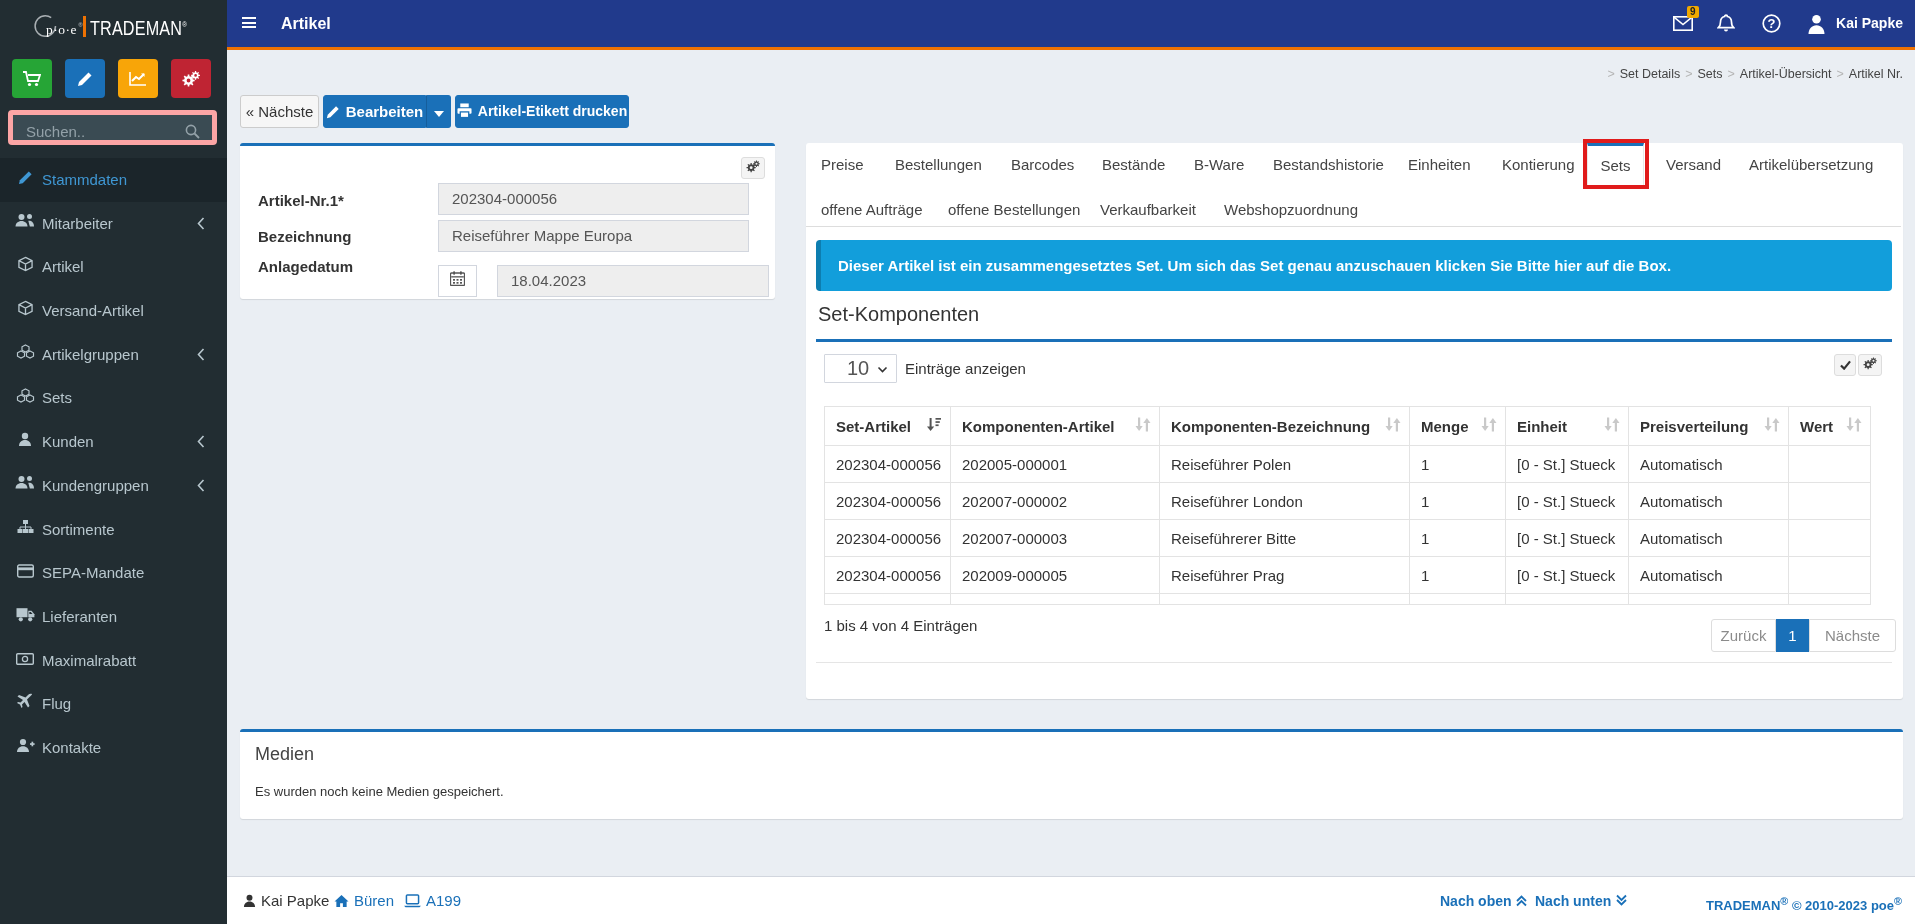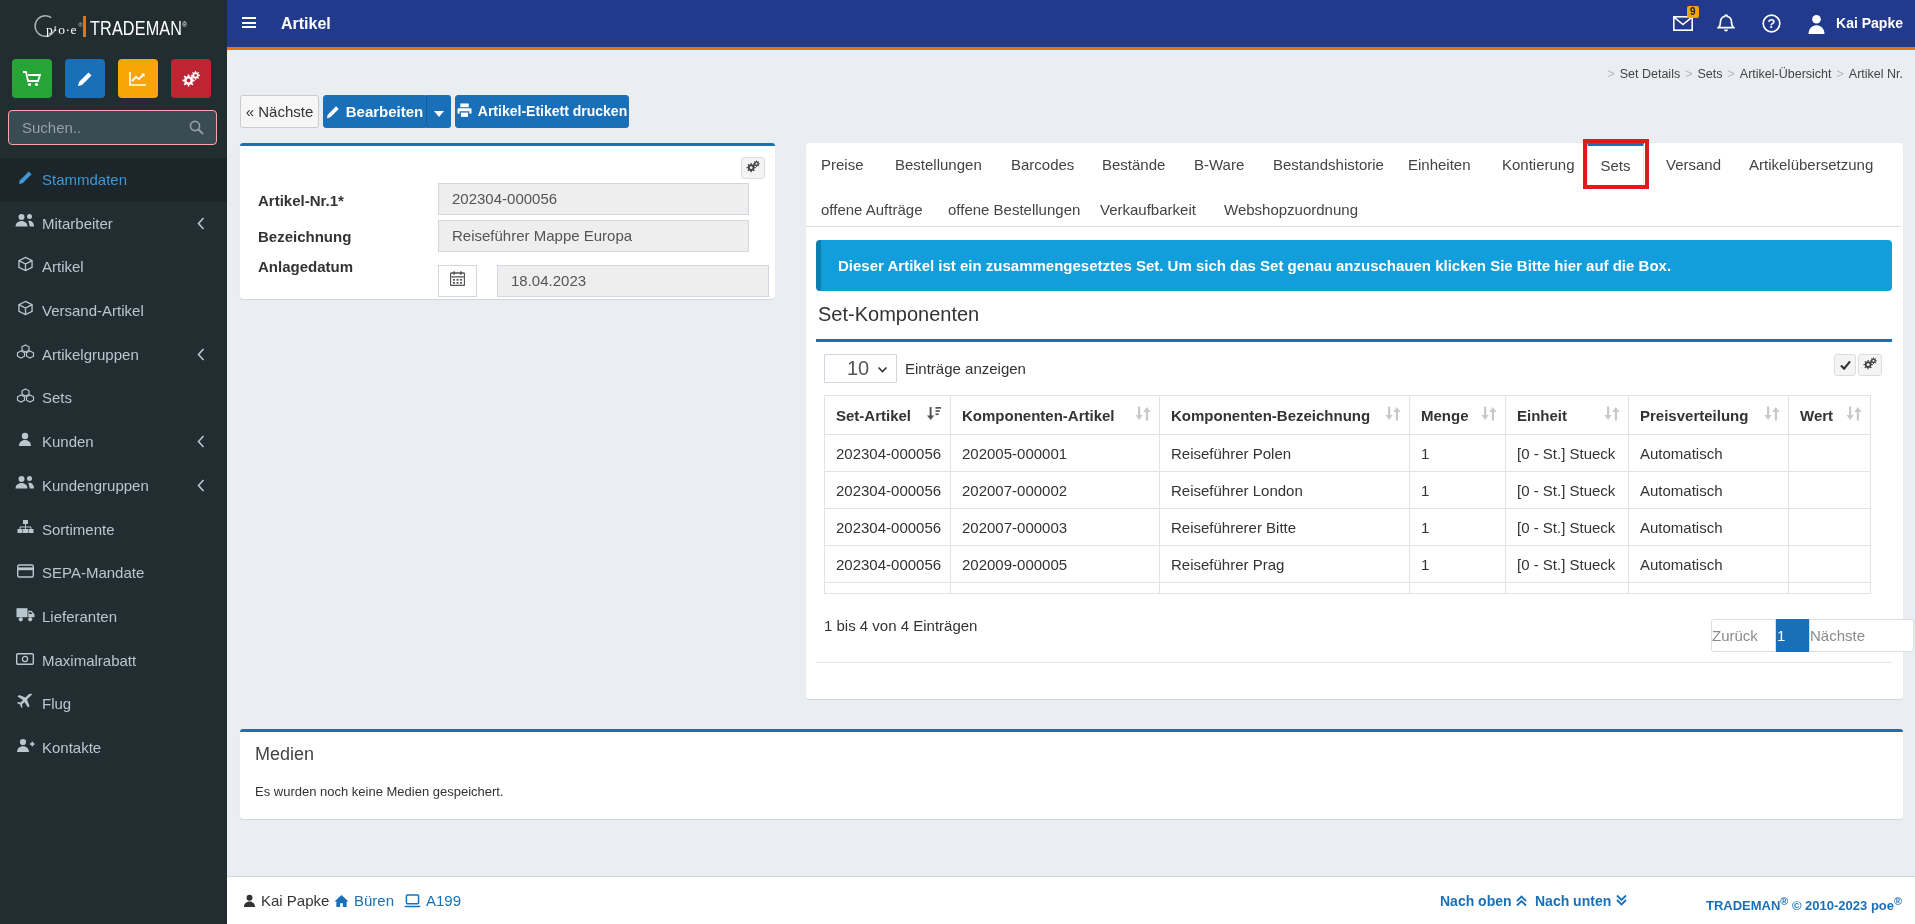--- a/index.html
+++ b/index.html
@@ -10,21 +10,21 @@
 #sidebar { position:absolute; left:0; top:0; width:227px; height:924px; background:#222d32; }
 #logo { position:absolute; left:30px; top:11px; width:170px; height:34px; }
 #tm { position:absolute; left:60px; top:5px; color:#fff; font-weight:normal; font-size:20.5px; letter-spacing:0.2px; transform:scaleX(0.79); transform-origin:left center; white-space:nowrap; }
 #tm sup { font-size:8px; }
 .sqbtn { position:absolute; top:59px; width:39.5px; height:39px; border-radius:4px; }
 .sqbtn svg { position:absolute; left:50%; top:50%; transform:translate(-50%,-50%); }
 #sq1 { left:12px; background:#26a536; }
 #sq2 { left:65px; background:#1a70b8; }
 #sq3 { left:118px; background:#f8a508; }
 #sq4 { left:171px; background:#bf2433; }
-#search { position:absolute; left:8px; top:110px; width:209px; height:35px; background:#3a4b53; border:1px solid #fca5a5; border-radius:4px; color:#93a1a8; font-size:15px; line-height:33px; padding-left:13px; }
+#search { position:absolute; left:8px; top:110px; width:209px; height:35px; background:#3a4b53; border:5px solid #fca5a5; border-radius:4px; color:#93a1a8; font-size:15px; line-height:33px; padding-left:13px; }
 #search svg { position:absolute; right:12px; top:9px; }
 #menu { position:absolute; left:0; top:158px; width:227px; }
 .mi { position:relative; height:43.7px; line-height:43.7px; color:#b8c7ce; font-size:15px; padding-left:15px; white-space:nowrap; }
 .mi.active { background:#1b252a; color:#3f97d3; }
 .mi .ic { display:inline-block; width:20px; margin-right:7px; text-align:center; vertical-align:middle; margin-top:-3px; }
 .mi .chev { position:absolute; right:22px; top:15px; line-height:0; }
 
 
 #topbar { position:absolute; left:227px; top:0; width:1688px; height:50px; background:#213a8c; border-bottom:3px solid #ee7203; }
 #burger { position:absolute; left:242px; top:17px; width:14px; height:13px; }
@@ -64,29 +64,29 @@
 
 #alert { position:absolute; left:10px; top:97px; width:1076px; height:51px; background:#129edb; border-left:5px solid #0d7eb0; border-radius:4px; color:#fff; font-weight:bold; font-size:15px; line-height:51px; padding-left:17px; }
 #setkomp { position:absolute; left:12px; top:160px; font-size:20px; color:#333; }
 #wrapper { position:absolute; left:10px; top:196px; width:1076px; height:324px; border-top:3px solid #1a70b8; border-bottom:1px solid #e5e5e5; }
 
 #lensel { position:absolute; left:8px; top:12px; width:73px; height:29px; border:1px solid #d2d6de; border-radius:1px; background:#fff; font-size:20px; color:#555; line-height:27px; }
 #lensel span { margin-left:22px; }
 #lensel svg { position:absolute; right:8px; top:9px; }
 #lenlabel { position:absolute; left:89px; top:12px; height:29px; line-height:29px; font-size:15px; color:#333; }
 
-table { border-collapse:collapse; position:absolute; left:8px; top:53px;border-radius:12px; }
+table { border-collapse:collapse; position:absolute; left:8px; top:64px;border-radius:12px; }
 th, td { border:1px solid #e3e3e3; font-size:15px; color:#333; text-align:left; vertical-align:middle; padding:0 0 0 11px; position:relative; }
 th { height:39px; font-weight:bold; }
 td { height:37px; font-weight:normal; }
 tr.empty td { height:11px; }
 .sortic { position:absolute; right:8px; top:50%; transform:translateY(-50%); }
 
 #info { position:absolute; left:8px; top:275px; font-size:15px; color:#333; }
-.pgbtn { position:absolute; top:277px; height:33px; background:#fff; border:1px solid #ddd; font-size:15px; color:#8b8b8b; line-height:31px; }
+.pgbtn { position:absolute; top:277px; height:33px; background:#fff; border:1px solid #ddd; font-size:15px; color:#8b8b8b; text-align:center; line-height:31px; }
 
 
 #footer { position:absolute; left:227px; top:876px; width:1688px; height:48px; background:#fff; border-top:1px solid #d2d6de; font-size:15px; color:#333; }
 #footer .blue { color:#1a70b8; }
 #footer .b { font-weight:bold; color:#1a70b8; font-size:14px; }
 .fitem { position:absolute; top:0; height:48px; line-height:48px; }
 </style>
 </head>
 <body>
 
@@ -435,21 +435,21 @@
             <td></td>
             <td></td>
             <td></td>
             <td></td>
           </tr>
     </tbody>
       </table>
     <div id="info">1 bis 4 von 4 Einträgen</div>
     <div class="pgbtn" style="left:895px; width:65px; border-radius:3px 0 0 3px;">Zurück</div>
     <div class="pgbtn" style="left:960px; width:33px; background:#1a70b8; border-color:#1a70b8; color:#fff;">1</div>
-    <div class="pgbtn" style="left:993px; width:105px; border-radius:0 3px 3px 0;">Nächste</div>
+    <div class="pgbtn" style="left:993px; width:87px; border-radius:0 3px 3px 0;">Nächste</div>
   </div>
 </div>
 <div id="redbox"></div>
 
 <div class="card" id="card-media">
   <div style="position:absolute; left:15px; top:12px; font-size:18px; color:#444;">Medien</div>
   <div style="position:absolute; left:15px; top:52px; font-size:13px; color:#333;">Es wurden noch keine Medien gespeichert.</div>
 </div>
 
 <div id="footer">

